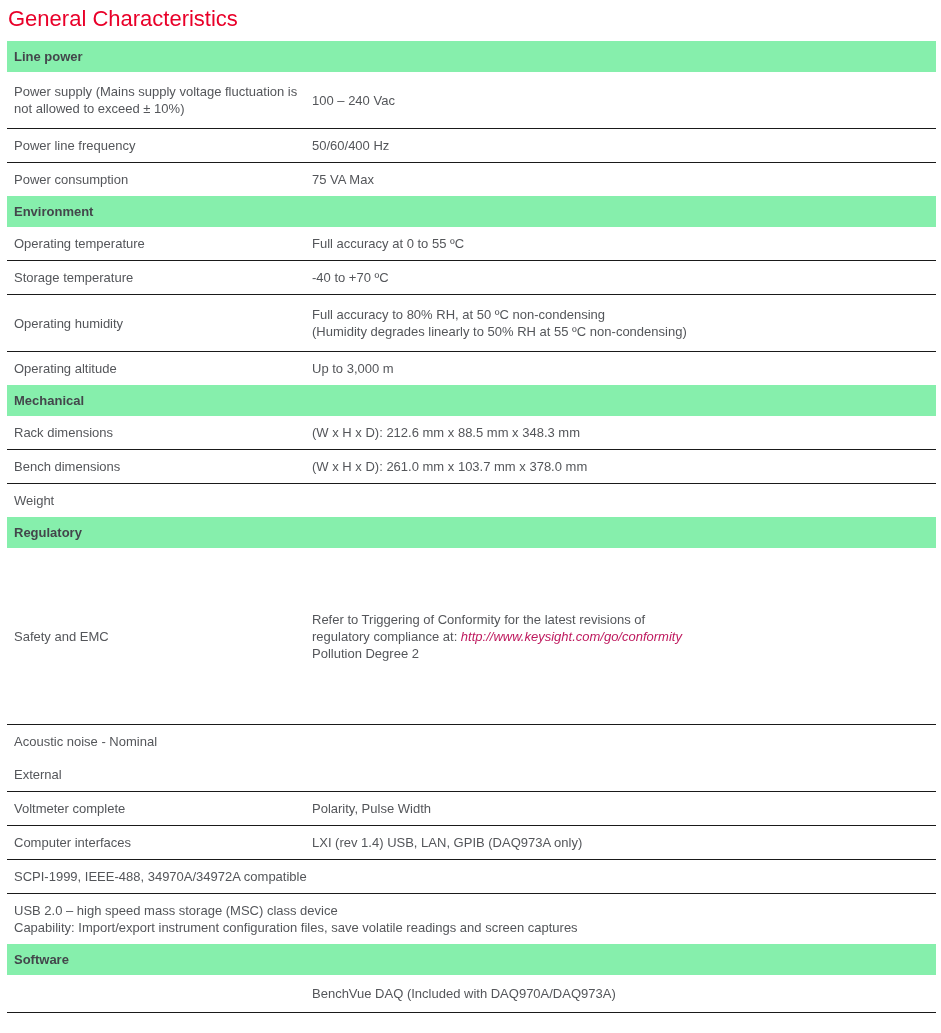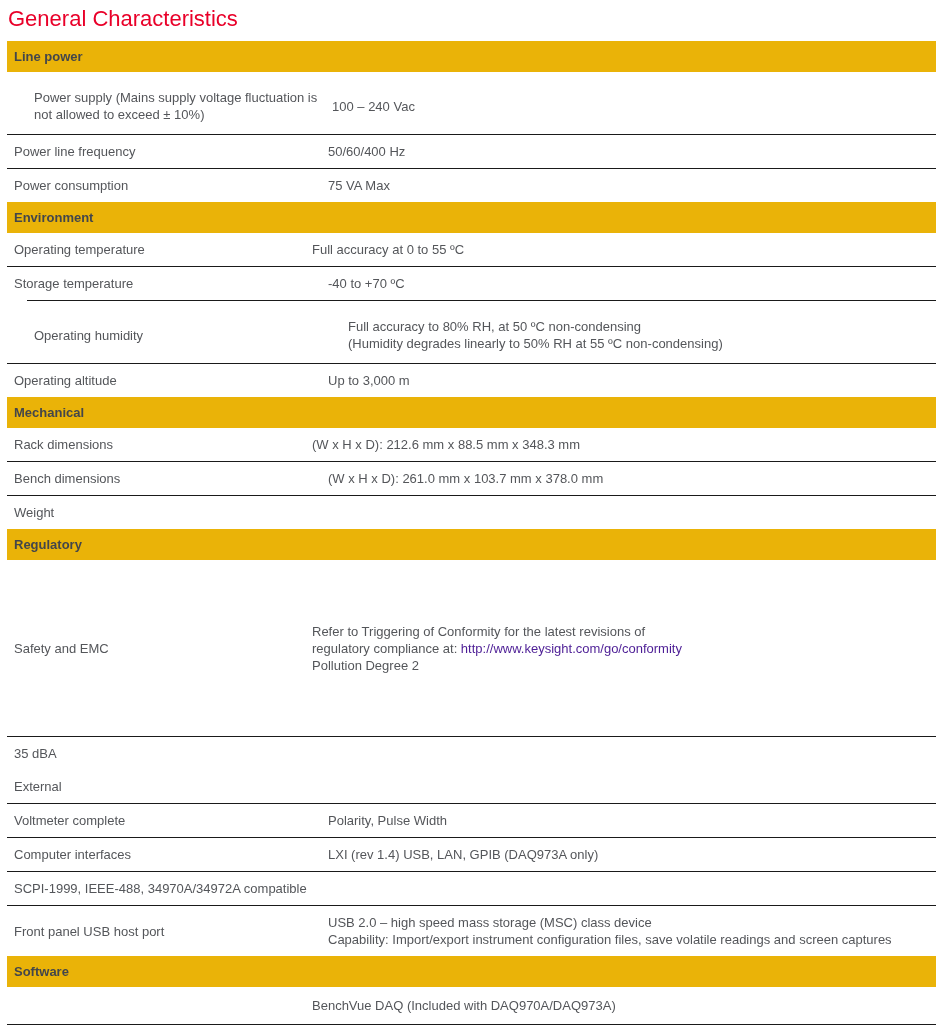--- a/index.html
+++ b/index.html
@@ -17,48 +17,49 @@
     margin: 0 0 9px 8px;
     line-height: 26px;
   }
   .spec-table {
     margin-left: 7px;
     width: 929px;
     font-size: 13px;
     border-bottom: 1px solid #1a1a1a;
   }
   .bar {
-    background: #eab308;
+    background: #86efac;
     height: 31px;
     display: flex;
     align-items: center;
     padding-left: 7px;
     font-weight: 700;
     color: #43464b;
   }
   .row {
     display: flex;
     align-items: center;
     padding: 8px 0 8px 7px;
   }
-  .rows .row + .row { border-top: 1px solid #1a1a1a; gap: 16px; }
+  .rows .row + .row { border-top: 1px solid #1a1a1a; }
   .row .lbl {
     flex: 0 0 298px;
     width: 298px;
     padding-right: 6px;
     line-height: 17px;
   }
   .row .val { flex: 1; line-height: 17px; }
-  .row.r2 { padding-top: 17px; padding-bottom: 11px; margin-left: 20px; }
+  .row.r2 { padding-top: 11px; padding-bottom: 11px; }
   .row.tall { min-height: 176px; }
   .row.soft { padding-top: 10px; padding-bottom: 10px; }
   a.red-link {
-    color: #4c1d95;
+    color: #be185d;
     text-decoration: none;
     cursor: pointer;
+    font-style: italic;
   }
 </style>
 </head>
 <body>
 
 <div class="page">
 
   <h1 class="page-title">General Characteristics</h1>
 
   <div class="spec-table">
@@ -152,23 +153,21 @@
       <div class="rows">
         <div class="row tall">
           <div class="lbl">Safety and EMC</div>
           <div class="val">
             <div>Refer to Triggering of Conformity for the latest revisions of</div>
             <div><span>regulatory compliance at: </span><a class="red-link">http://www.keysight.com/go/conformity</a></div>
             <div>Pollution Degree 2</div>
           </div>
         </div>
         <div class="row">
-          <div class="val">
-            <div>35 dBA</div>
-          </div>
+          <div class="lbl">Acoustic noise - Nominal</div>
         </div>
       </div>
     </section>
 
     <section>
       <div class="rows">
         <div class="row">
           <div class="lbl">External</div>
         </div>
         <div class="row">
@@ -182,21 +181,20 @@
           <div class="val">
             <div>LXI (rev 1.4) USB, LAN, GPIB (DAQ973A only)</div>
           </div>
         </div>
         <div class="row">
           <div class="val">
             <div>SCPI-1999, IEEE-488, 34970A/34972A compatible</div>
           </div>
         </div>
         <div class="row">
-          <div class="lbl">Front panel USB host port</div>
           <div class="val">
             <div>USB 2.0 – high speed mass storage (MSC) class device</div>
             <div>Capability: Import/export instrument configuration files, save volatile readings and screen captures</div>
           </div>
         </div>
       </div>
     </section>
 
     <section>
       <div class="bar">

